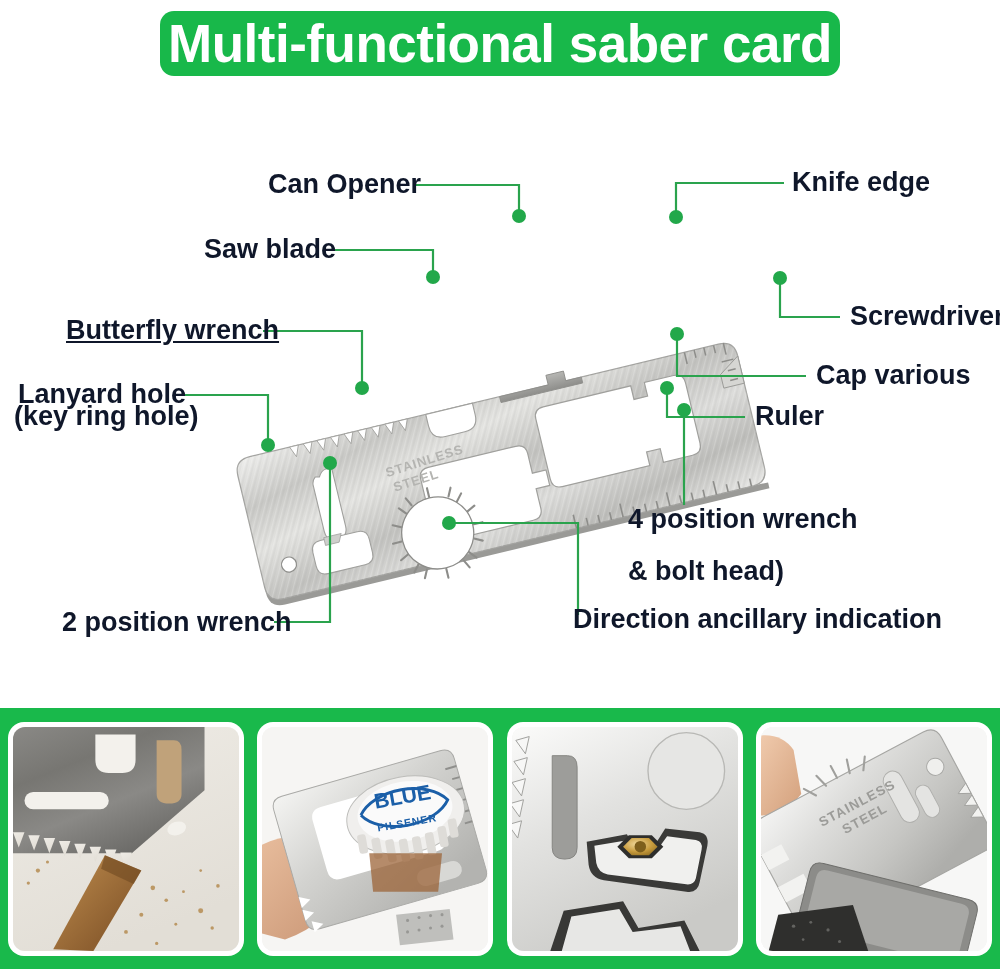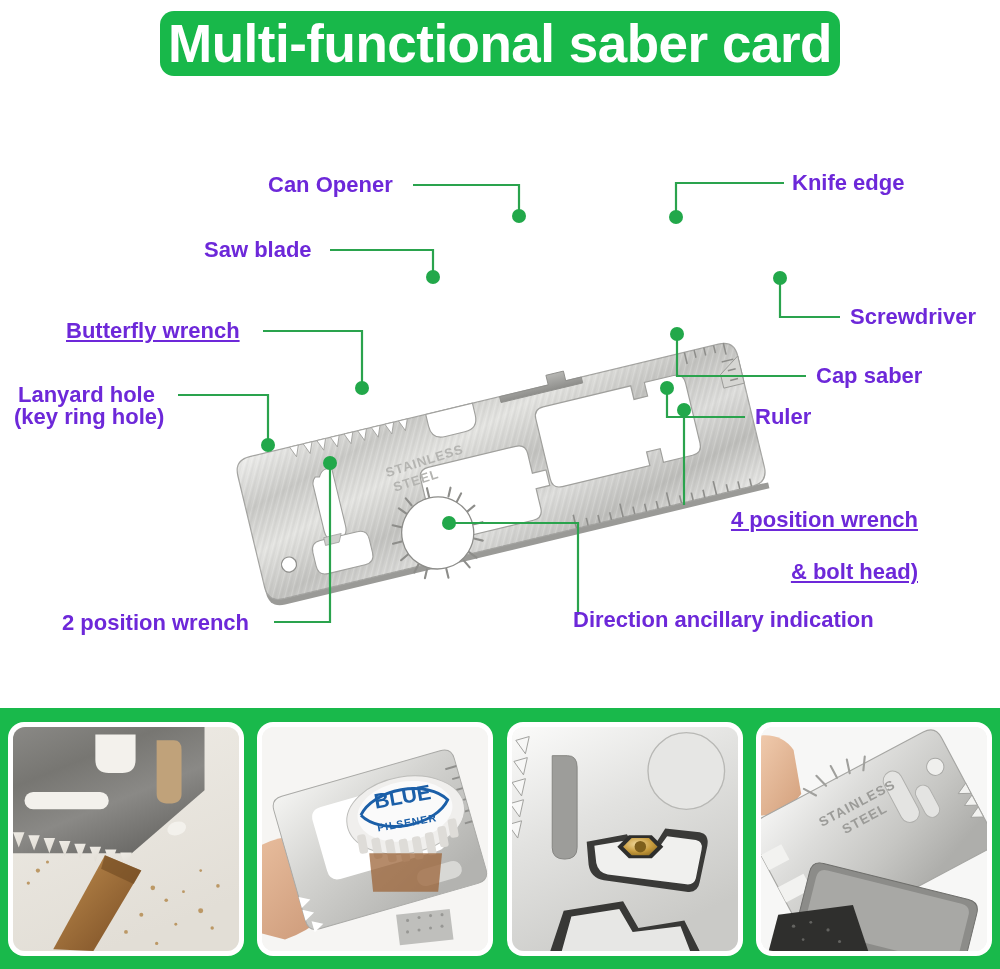--- a/index.html
+++ b/index.html
@@ -22,24 +22,24 @@
   .title-text{
     color:#ffffff;font-size:53px;font-weight:bold;letter-spacing:-0.5px;
     white-space:nowrap;line-height:1;
   }
 
   
   .diagram{position:absolute;left:0;top:95px;width:1000px;height:600px;}
   .diagram svg{position:absolute;left:0;top:0;}
 
   .lbl{
-    position:absolute;color:#6d28d9;font-weight:bold;
-    font-size:22px;line-height:25px;white-space:nowrap;
-  }
-  .lbl.ctr{text-align:right;white-space:normal;text-decoration:underline;}
+    position:absolute;color:#0f172a;font-weight:bold;
+    font-size:27px;line-height:25px;white-space:nowrap;
+  }
+  .lbl.ctr{text-align:left;white-space:normal;}
 
   
   .strip{
     position:absolute;left:0;top:708px;width:1000px;height:261px;
     background:#19b94b;
     display:flex;align-items:center;justify-content:space-between;
     padding:0 8px;box-sizing:border-box;
   }
   .cell{
     width:236px;height:234px;border-radius:16px;
@@ -247,21 +247,21 @@
     <div class="lbl" style="left:268px;top:77px;">Can Opener</div>
 
     <div class="lbl" style="left:792px;top:75px;">Knife edge</div>
 
     <div class="lbl" style="left:204px;top:142px;">Saw blade</div>
 
     <div class="lbl" style="left:850px;top:209px;">Screwdriver</div>
 
     <div class="lbl" style="left:66px;top:223px;text-decoration:underline;">Butterfly wrench</div>
 
-    <div class="lbl" style="left:816px;top:268px;">Cap saber</div>
+    <div class="lbl" style="left:816px;top:268px;">Cap various</div>
 
     <div class="lbl" style="left:18px;top:287px;">Lanyard hole</div>
     <div class="lbl" style="left:14px;top:309px;">(key ring hole)</div>
 
     <div class="lbl" style="left:755px;top:309px;">Ruler</div>
 
     <div class="lbl ctr" style="left:628px;top:412px;width:290px;">4 position wrench</div>
     <div class="lbl ctr" style="left:628px;top:464px;width:290px;">&amp; bolt head)</div>
 
     <div class="lbl" style="left:573px;top:512px;">Direction ancillary indication</div>

